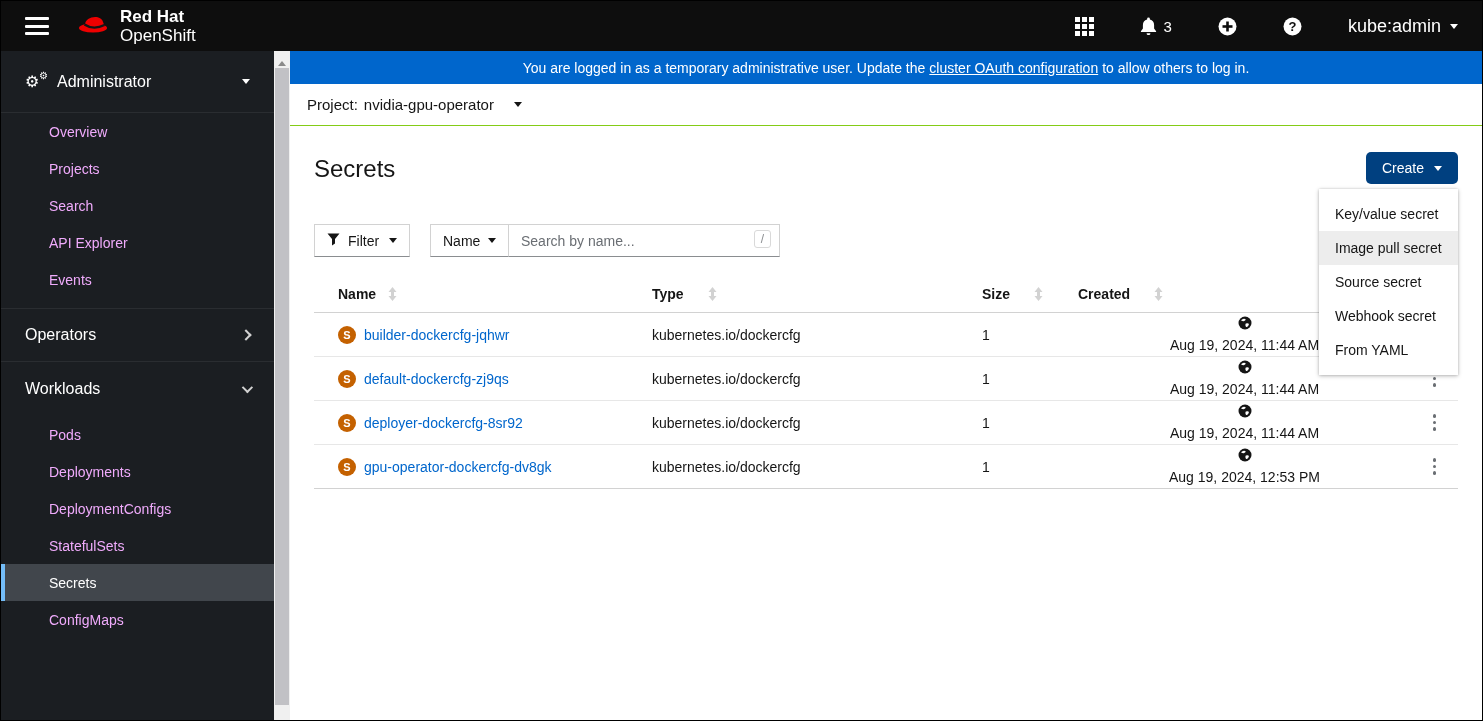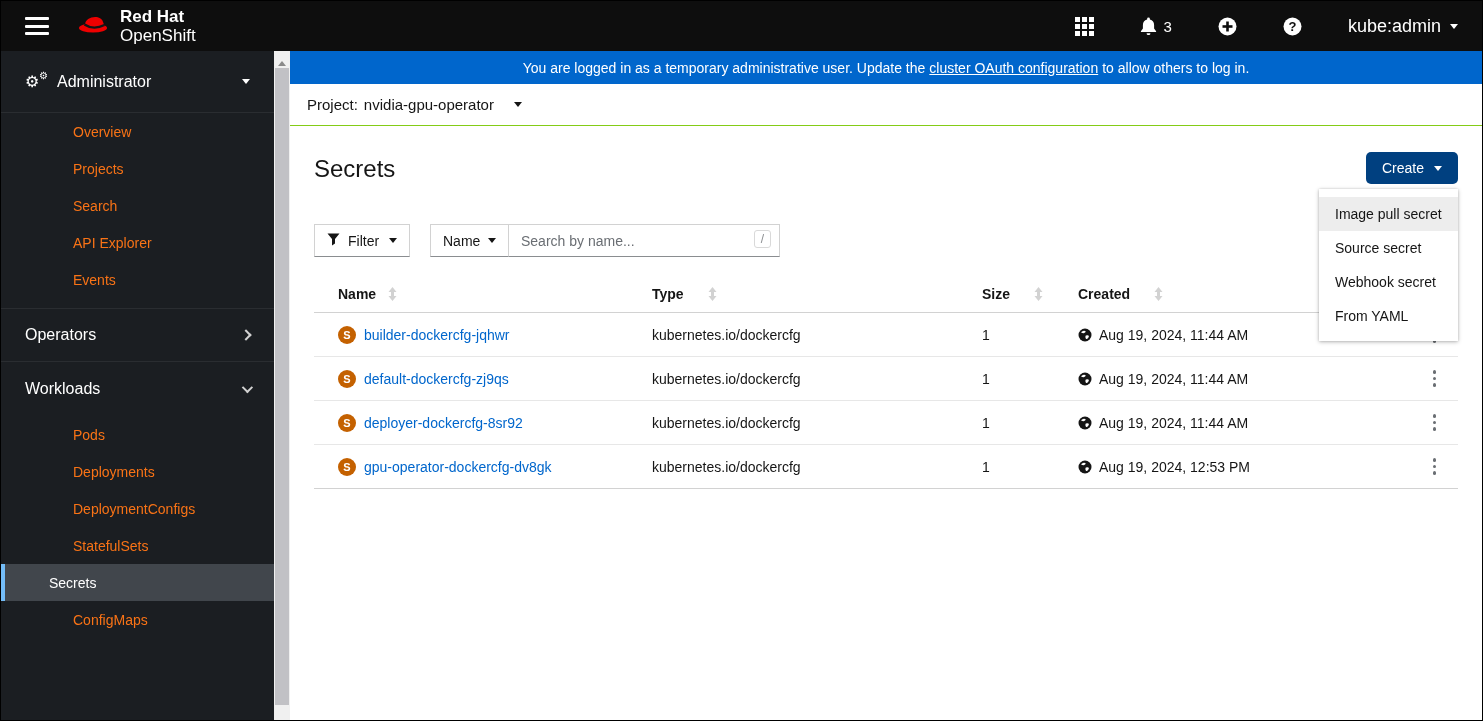--- a/index.html
+++ b/index.html
@@ -30,21 +30,21 @@
   .cogs { position:relative; width:22px; height:18px; color:#fff; }
   .cogs .gear-big { font-size:16px; line-height:18px; }
   .cogs .gear-small { position:absolute; right:-1px; top:-3px; font-size:10px; }
   .perspective .caret-down { margin-left:auto; }
   .nav-section-header { height:50px; display:flex; align-items:center; padding:0 24px; font-size:16px; cursor:pointer; }
   .nav-section-header .chev { margin-left:auto; }
   .chev { width:8px; height:8px; border-right:2px solid #d2d2d2; border-bottom:2px solid #d2d2d2; display:inline-block; }
   .chev.down { transform:rotate(45deg) translateY(-2px); }
   .chev.right { transform:rotate(-45deg); }
   .nav-items { padding-bottom:10px; }
-  .nav-item { height:37px; display:flex; align-items:center; padding-left:72px; font-size:14px; color:#f97316; cursor:pointer; }
+  .nav-item { height:37px; display:flex; align-items:center; padding-left:48px; font-size:14px; color:#f0abfc; cursor:pointer; }
   .nav-item.active { background:#41464c; border-left:4px solid #73bcf7; padding-left:44px; color:#fff; }
   .nav-divider { border-top:1px solid #2a2d31; }
   .mt12 { margin-top:12px; }
 
   
   .nav-scrollbar { width:16px; background:#f0f0f0; position:relative; flex-shrink:0; }
   .sb-arrow-up { position:absolute; top:6px; left:4px; width:0; height:0; border:4px solid transparent; border-bottom:5px solid #8a8a8a; cursor:pointer; }
   .sb-thumb { position:absolute; top:17px; left:1px; width:14px; height:calc(100% - 32px); background:#c1c1c5; cursor:pointer; }
 
   
@@ -81,21 +81,21 @@
   .t-row { display:grid; grid-template-columns:338px 330px 96px 333px 1fr; align-items:center; }
   .t-head { height:37px; border-bottom:1px solid #d2d2d2; }
   .t-head .cell { font-size:14px; font-weight:700; color:#151515; display:flex; align-items:center; gap:12px; cursor:pointer; }
   .t-body-row { height:44px; border-bottom:1px solid #e7e7e7; }
   .t-body-row:last-child { border-bottom:1px solid #d2d2d2; }
   .cell { font-size:14px; color:#151515; }
   .cell.first { padding-left:24px; }
   .name-cell { display:flex; align-items:center; gap:8px; }
   .res-badge { width:18px; height:18px; border-radius:50%; background:#c46100; color:#fff; font-size:11px; font-weight:700; display:flex; align-items:center; justify-content:center; flex-shrink:0; }
   .res-link { color:#0066cc; text-decoration:none; cursor:pointer; }
-  .created-cell { display:flex; align-items:center; gap:7px; }
+  .created-cell { display:flex; align-items:center; gap:7px;flex-direction:column; }
   .kebab { justify-self:center; display:flex; flex-direction:column; gap:3px; cursor:pointer; padding:4px; }
   .kebab i { width:3.5px; height:3.5px; border-radius:50%; background:#6a6e73; }
 </style>
 </head>
 <body>
 
 <div class="window">
 
   <header class="masthead">
     <div class="hamburger">
@@ -215,20 +215,21 @@
 
       <div class="content">
         <div class="title-row">
           <h1 class="page-title">Secrets</h1>
           <div class="create-wrap">
             <button class="create-btn">
               <span>Create</span>
               <span class="caret-down"></span>
             </button>
             <div class="create-menu">
+              <div class="menu-item">Key/value secret</div>
               <div class="menu-item highlight">Image pull secret</div>
               <div class="menu-item">Source secret</div>
               <div class="menu-item">Webhook secret</div>
               <div class="menu-item">From YAML</div>
             </div>
           </div>
         </div>
 
         <div class="toolbar">
           <div class="filter-box">

